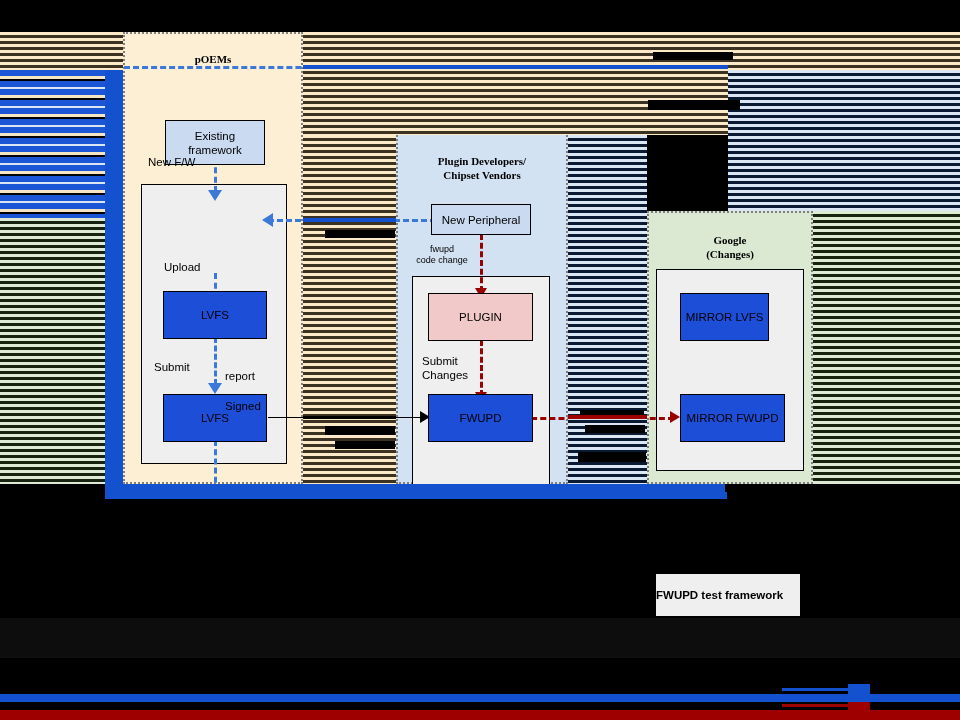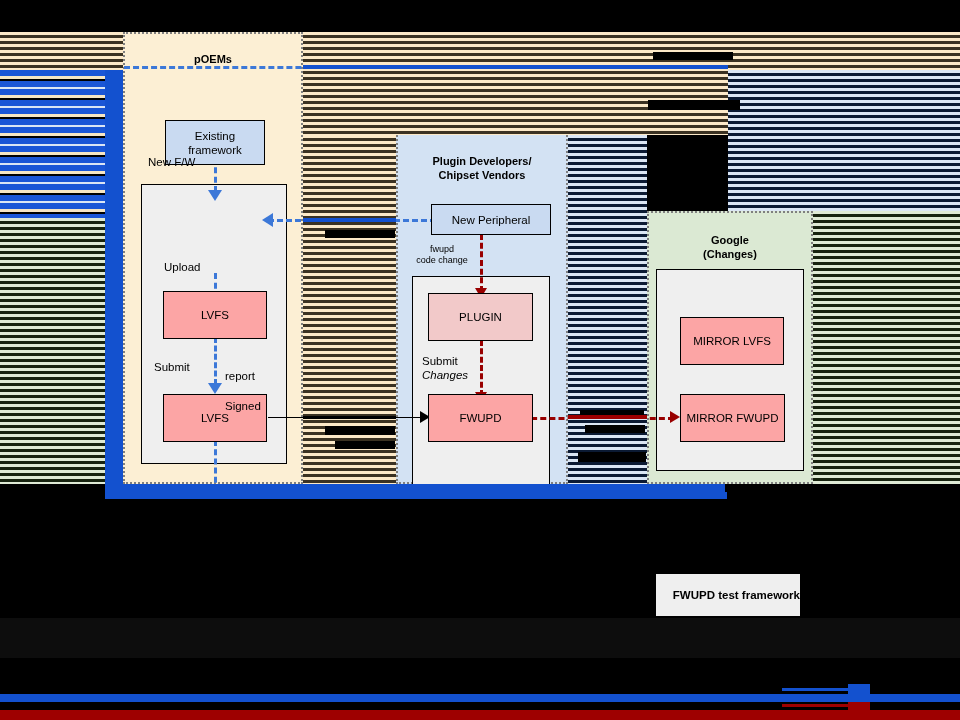--- a/index.html
+++ b/index.html
@@ -3,28 +3,28 @@
 <meta charset="utf-8">
 <style>
   html,body{margin:0;padding:0;background:#000;}
   body{width:960px;height:720px;overflow:hidden;font-family:"Liberation Sans",sans-serif;}
   #stage{position:relative;width:960px;height:720px;background:#000;}
 
   
   #diagram{position:absolute;left:0;top:32px;width:960px;height:460px;overflow:hidden;}
 
   .swim{position:absolute;box-sizing:border-box;border:2px dotted #7f7f7f;}
-  .swim-title{position:absolute;left:0;right:0;text-align:center;font-size:11px;font-weight:bold;color:#000;line-height:14px;}
+  .swim-title{position:absolute;left:0;right:0;text-align:center;font-size:11px;font-weight:bold;color:#000;line-height:14px;font-family:Liberation Serif, serif;}
 
   .inner{position:absolute;box-sizing:border-box;background:#efefef;border:1px solid #000;}
 
   .node{position:absolute;box-sizing:border-box;border:1px solid #000;display:flex;align-items:center;justify-content:center;text-align:center;font-size:11.5px;color:#000;line-height:14px;}
   .n-blue{background:#c9daf1;}
   .n-pink{background:#f2c9c9;}
-  .n-green{background:#fca5a5;}
+  .n-green{background:#1d4ed8;}
 
   .lbl{position:absolute;font-size:11.5px;color:#000;line-height:14px;white-space:pre;}
   .lbl-sm{font-size:9px;line-height:11px;text-align:center;}
 
   .vline{position:absolute;width:0;border-left:3px dashed #3c78d8;}
   .hline{position:absolute;height:0;border-top:3px dashed #3c78d8;}
   .vline-r{position:absolute;width:0;border-left:3px dashed #990000;}
   .hline-r{position:absolute;height:0;border-top:3px dashed #990000;}
   .hline-k{position:absolute;height:0;border-top:1.5px solid #000;}
 
@@ -38,21 +38,21 @@
   
   .glitch{position:absolute;pointer-events:none;}
   .stripes-tan{background:repeating-linear-gradient(to bottom,#fce9c8 0 3px,#3b3222 3px 6px);}
   .stripes-blue{background:repeating-linear-gradient(to bottom,#dbe6f4 0 3px,#0b1a33 3px 6px);}
   .stripes-green{background:repeating-linear-gradient(to bottom,#dfead5 0 3px,#17230f 3px 6px);}
   .stripes-mix{background:repeating-linear-gradient(to bottom,#1a56d6 0 6px,#f6e6c4 6px 9px,#000 9px 11px,#1a56d6 11px 17px,#dbe6f4 17px 19px);}
   .bar-k{background:#000;}
   .bar-b{background:#1351cf;}
   .bar-r{background:#9e0000;}
 
-  .tf{position:absolute;background:#efefef;display:flex;align-items:center;justify-content:flex-end;font-size:11.5px;font-weight:bold;color:#000;}
+  .tf{position:absolute;background:#efefef;display:flex;align-items:center;justify-content:flex-start;font-size:11.5px;font-weight:bold;color:#000;}
 </style>
 </head>
 <body>
 
 <div id="stage">
 
   <div id="diagram">
 
     <div class="swim" style="left:123px;top:0px;width:180px;height:452px;background:#fcefd4;">
       <div class="swim-title" style="top:18px;">pOEMs</div>
@@ -106,51 +106,51 @@
 
 
     <div class="node n-green" style="left:163px;top:259px;width:104px;height:48px;">
       <span>LVFS</span>
     </div>
 
     <div class="node n-green" style="left:163px;top:362px;width:104px;height:48px;">
       <span>LVFS</span>
     </div>
 
-    <div class="node n-blue" style="left:431px;top:172px;width:120px;height:31px;align-items:center;">
+    <div class="node n-blue" style="left:431px;top:172px;width:100px;height:31px;align-items:center;">
       <span>New Peripheral</span>
     </div>
 
     <div class="node n-pink" style="left:428px;top:261px;width:105px;height:48px;">
       <span>PLUGIN</span>
     </div>
 
     <div class="node n-green" style="left:428px;top:362px;width:105px;height:48px;">
       <span>FWUPD</span>
     </div>
 
-    <div class="node n-green" style="left:680px;top:261px;width:104px;height:48px;margin-top:24px;">
+    <div class="node n-green" style="left:680px;top:261px;width:89px;height:48px;">
       <span>MIRROR LVFS</span>
     </div>
 
     <div class="node n-green" style="left:680px;top:362px;width:105px;height:48px;">
       <span>MIRROR FWUPD</span>
     </div>
 
     <div class="lbl" style="left:148px;top:123px;">New F/W</div>
     <div class="lbl" style="left:164px;top:228px;">Upload</div>
     <div class="lbl" style="left:154px;top:328px;">Submit</div>
     <div class="lbl" style="left:225px;top:323px;margin-top:44px;">Signed</div>
     <div class="lbl" style="left:225px;top:337px;">report</div>
 
     <div class="lbl lbl-sm" style="left:413px;top:212px;width:58px;">fwupd</div>
     <div class="lbl lbl-sm" style="left:403px;top:223px;width:78px;">code change</div>
 
     <div class="lbl" style="left:422px;top:322px;">Submit</div>
-    <div class="lbl" style="left:422px;top:336px;font-style:italic;">Changes</div>
+    <div class="lbl" style="left:422px;top:336px;">Changes</div>
 
     <div class="glitch stripes-tan" style="left:303px;top:0px;width:425px;height:103px;"></div>
     <div class="glitch stripes-tan" style="left:0px;top:0px;width:123px;height:38px;"></div>
     <div class="glitch stripes-tan" style="left:303px;top:103px;width:93px;height:349px;"></div>
     <div class="glitch stripes-blue" style="left:568px;top:103px;width:79px;height:349px;"></div>
     <div class="glitch stripes-green" style="left:813px;top:179px;width:147px;height:273px;"></div>
     <div class="glitch stripes-green" style="left:0px;top:186px;width:110px;height:266px;"></div>
     <div class="glitch stripes-mix" style="left:0px;top:38px;width:123px;height:148px;"></div>
     <div class="glitch bar-b" style="left:105px;top:38px;width:18px;height:414px;"></div>
     <div class="glitch stripes-tan" style="left:728px;top:0px;width:232px;height:38px;"></div>

